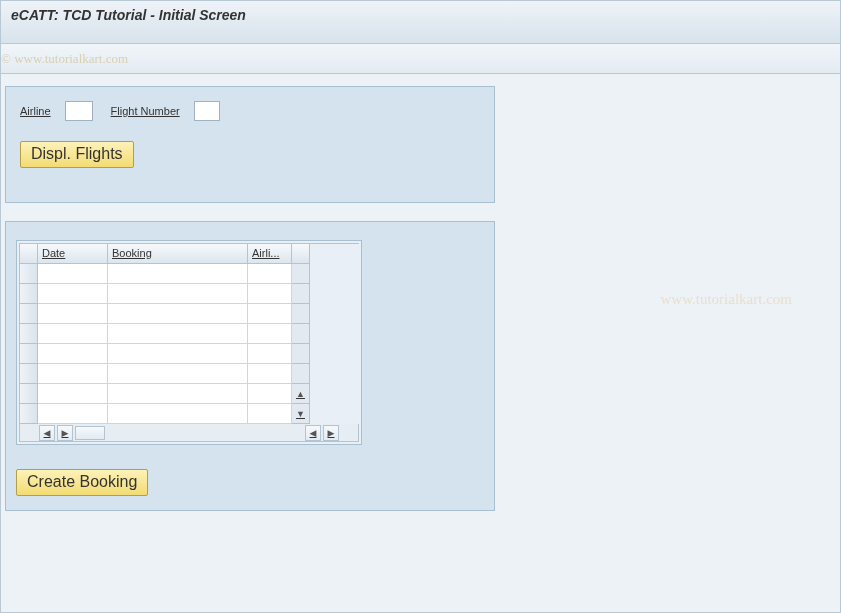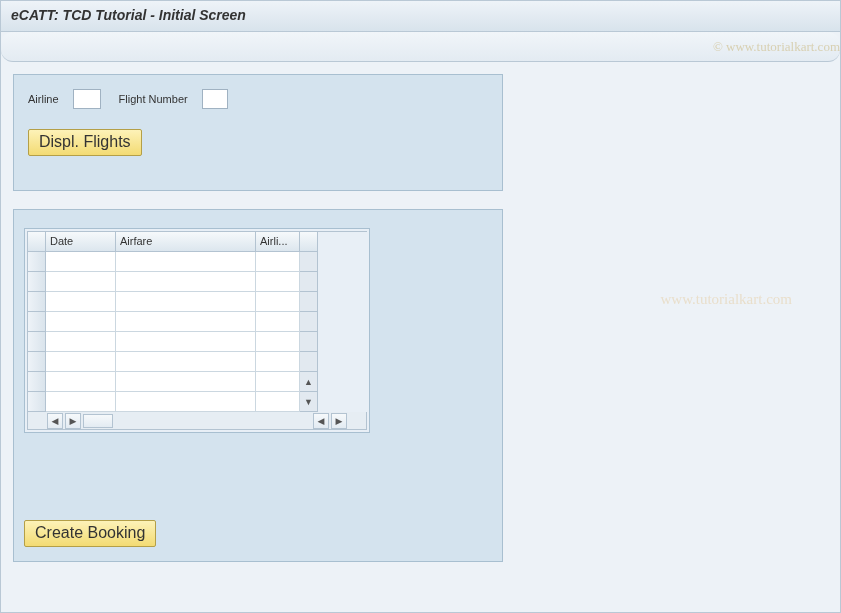--- a/index.html
+++ b/index.html
@@ -10,42 +10,42 @@
       color: #333;
       width: 841px;
       height: 613px;
       position: relative;
       border: 1px solid #b9c8d5;
       overflow: hidden;
     }
     .title-bar {
       background: linear-gradient(#eef3f8, #d8e3ec);
       border-bottom: 1px solid #b9c8d5;
-      padding: 6px 10px 8px 10px;
+      padding: 6px 10px 20px 10px;
       font-style: italic;
       font-weight: bold;
       font-size: 14px;
       color: #333;
     }
     .toolbar {
       background: linear-gradient(#f1f5f9, #e3ebf2);
       height: 30px;
       border-bottom: 1px solid #b9c8d5;
       display: flex;
       align-items: center;
-      justify-content: flex-end;
-      border-radius: 12px;
+      justify-content: flex-start;
     }
     .watermark {
       font-family: Georgia, serif;
       font-size: 13px;
       color: #d8d0b2;
     }
     .content {
-      padding: 12px 12px;
+      padding: 12px 4px;
+      text-decoration: underline;
     }
     .panel {
       background: #d4e3ee;
       border: 1px solid #a8bfd0;
       padding: 14px 14px 16px 14px;
       margin-bottom: 18px;
       width: 490px;
     }
     .row {
       display: flex;
@@ -144,21 +144,21 @@
       cursor: pointer;
     }
     .hs-bar {
       width: 30px; height: 14px;
       border: 1px solid #b3c3d1;
       background: linear-gradient(#f6f9fb,#e3ebf2);
       margin: 0 1px;
       cursor: pointer;
     }
     .hs-gap { flex: 1; }
-    .table-btn-row { margin-top: 87px; }
+    .table-btn-row { margin-top: 24px; }
     .watermark2 {
       position: absolute;
       right: 48px;
       top: 290px;
       font-family: Georgia, serif;
       font-size: 15px;
       color: #e9ddc7;
       opacity: 0.9;
       pointer-events: none;
     }
@@ -185,21 +185,21 @@
     <span class="sap-button">Displ. Flights</span>
     <div style="height:18px"></div>
   </div>
 
   <div class="table-panel">
     <div class="grid-outer">
       <div class="grid">
 
         <div class="hcell"></div>
         <div class="hcell">Date</div>
-        <div class="hcell">Airfare</div>
+        <div class="hcell">Booking</div>
         <div class="hcell">Airli...</div>
         <div class="hcell"></div>
 
         <div class="rowhdr"></div>
           <div class="dcell"></div>
           <div class="dcell"></div>
           <div class="dcell"></div>
           <div class="vscroll"></div>
         <div class="rowhdr"></div>
           <div class="dcell"></div>

